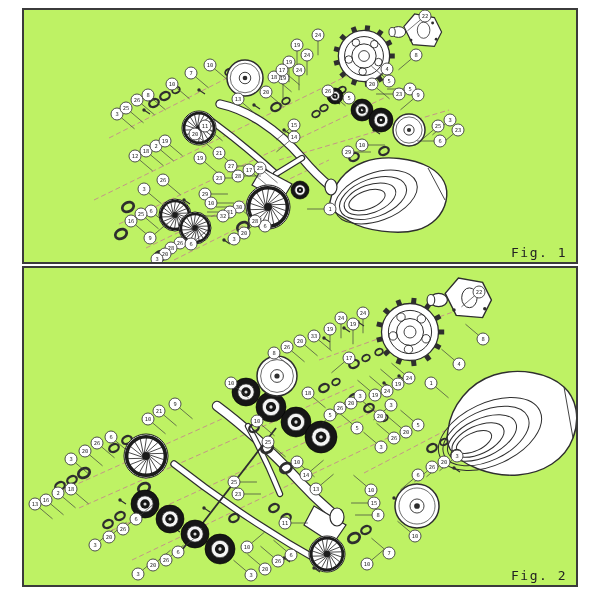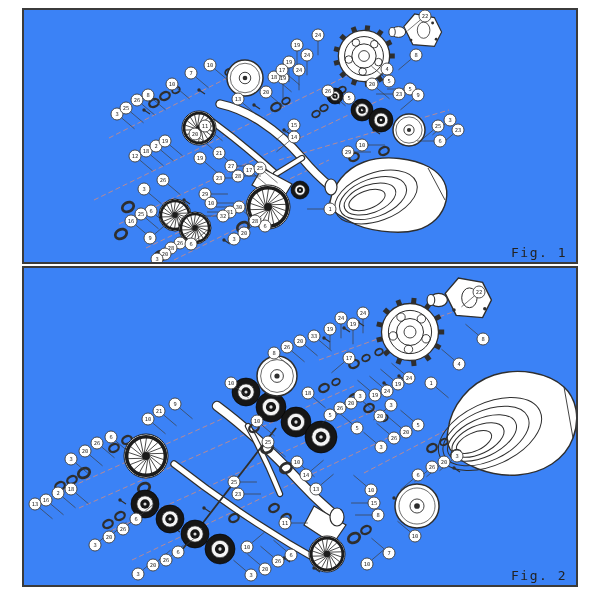--- a/index.html
+++ b/index.html
@@ -1,18 +1,18 @@
 <!DOCTYPE html>
 <html><head>
 <meta charset="utf-8">
 <style>
   html,body{margin:0;padding:0;background:#ffffff;}
   .page{position:relative;width:600px;height:600px;background:#ffffff;overflow:hidden;
         font-family:"DejaVu Sans Mono","Liberation Mono",monospace;}
-  .panel{position:absolute;left:22px;width:556px;border:2px solid #3b3b3b;background:#3b82f6;box-sizing:border-box;}
+  .panel{position:absolute;left:22px;width:556px;border:2px solid #3b3b3b;background:#bef264;box-sizing:border-box;}
   #fig1-panel{top:8px;height:256px;}
   #fig2-panel{top:266px;height:321px;}
   .panel svg{position:absolute;left:0;top:0;width:100%;height:100%;}
   .fig-label{position:absolute;right:9px;bottom:2px;font-size:13px;letter-spacing:1.5px;color:#222;z-index:5;}
 </style>
 </head>
 <body>
 
 <div class="page">
   <section class="panel" id="fig1-panel">

